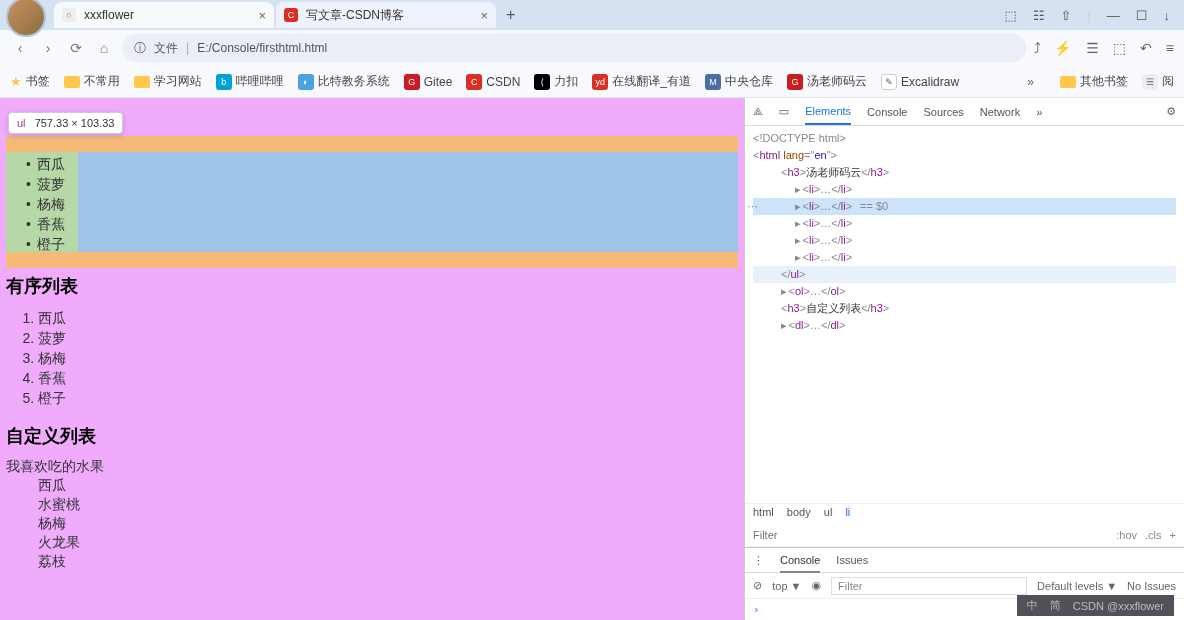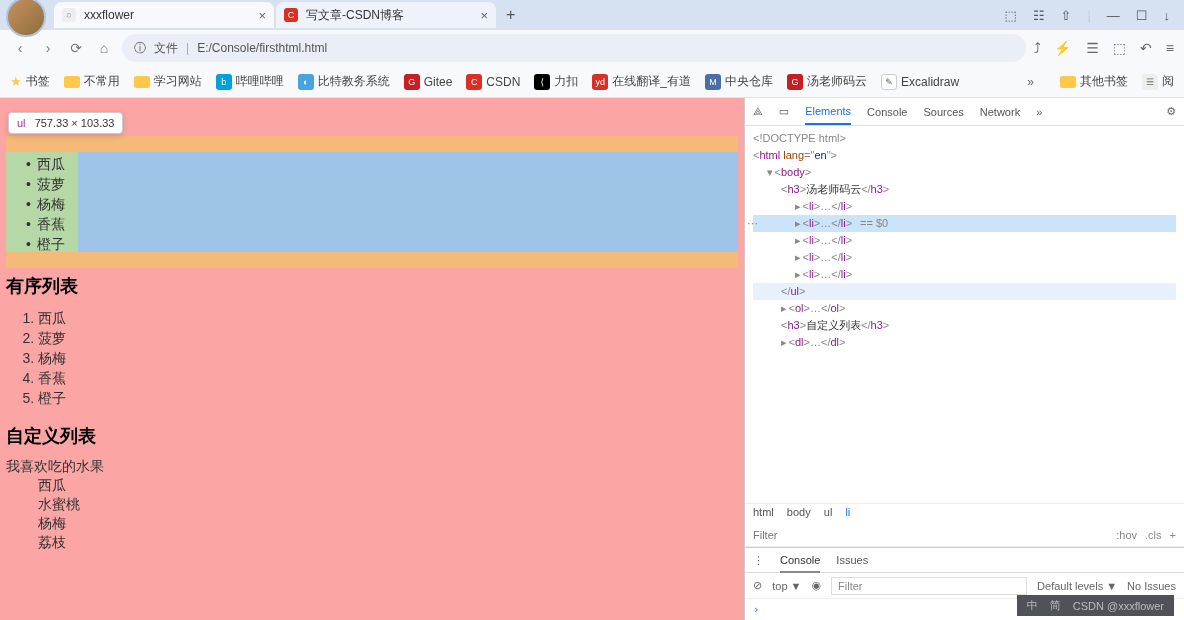--- a/index.html
+++ b/index.html
@@ -19,21 +19,21 @@
 .url-box{flex:1;height:28px;background:#e9eef7;border-radius:14px;display:flex;align-items:center;padding:0 12px;gap:8px;font-size:12px;color:#555}
 .url-sep{color:#aaa}
 .toolbar-right{display:flex;gap:14px;color:#666;font-size:14px}
 .bookmarks{height:32px;background:#f7f9fc;border-bottom:1px solid #e0e4ea;display:flex;align-items:center;padding:0 10px;gap:14px;font-size:12px;color:#444}
 .bm{display:flex;align-items:center;gap:4px;cursor:pointer;white-space:nowrap}
 .bm-icon{width:16px;height:16px;border-radius:3px;display:flex;align-items:center;justify-content:center;font-size:9px;color:#fff}
 .folder{background:#ffc84a;width:16px;height:12px;border-radius:2px}
 .star{color:#ffc84a;font-size:13px}
 .bm-more{margin-left:auto;color:#666}
 .main{display:flex;height:522px}
-.page{flex:1;background:#fca5a5;position:relative;overflow:hidden}
+.page{flex:1;background:#f0abfc;position:relative;overflow:hidden}
 .tooltip{position:absolute;top:14px;left:8px;background:#fff;border:1px solid #ccc;border-radius:4px;padding:4px 8px;font-size:11px;box-shadow:0 2px 6px rgba(0,0,0,0.15);z-index:5}
 .tooltip .tag{color:#9a3b9a;font-weight:500}
 .tooltip .dim{color:#333;margin-left:6px}
 .hl-orange{background:#f5b978;height:16px;position:absolute;left:6px;right:6px}
 .ul-block{position:absolute;top:38px;left:6px;right:6px;display:flex}
 .ul-green{width:72px;background:#b5d8a6;padding:2px 0 2px 20px}
 .ul-blue{flex:1;background:#9ec5e8}
 .ul-green div{font-size:14px;line-height:20px}
 .ul-green .bullet{color:#333;margin-right:6px}
 .content-below{position:absolute;top:160px;left:6px;right:6px}
@@ -212,39 +212,39 @@
         <li>菠萝</li>
         <li>杨梅</li>
         <li>香蕉</li>
         <li>橙子</li>
       </ol>
       <h3>自定义列表</h3>
       <div class="dl-term">我喜欢吃的水果</div>
       <div class="dl-def">西瓜</div>
       <div class="dl-def">水蜜桃</div>
       <div class="dl-def">杨梅</div>
+      <div class="dl-def">火龙果</div>
       <div class="dl-def">荔枝</div>
     </div>
   </div>
 
   <div class="devtools">
     <div class="dt-tabs">
       <span class="dt-icon">⟁</span>
       <span class="dt-icon">▭</span>
       <span class="sel">Elements</span>
       <span>Console</span>
       <span>Sources</span>
       <span>Network</span>
       <span>»</span>
       <span style="margin-left:auto" class="dt-icon">⚙</span>
     </div>
     <div class="dt-body" style="position:relative">
       <div class="dom-line"><span class="tag-punc">&lt;!DOCTYPE html&gt;</span></div>
       <div class="dom-line"><span class="tag-punc">&lt;</span><span class="tag-name">html</span> <span class="attr-name">lang</span><span class="tag-punc">="</span><span class="attr-val">en</span><span class="tag-punc">"&gt;</span></div>
-      <div class="dom-line indent1"><span class="collapse">▾</span><span class="tag-punc">&lt;</span><span class="tag-name">body</span><span class="tag-punc">&gt;</span></div>
       <div class="dom-line indent2"><span class="tag-punc">&lt;</span><span class="tag-name">h3</span><span class="tag-punc">&gt;</span><span>汤老师码云</span><span class="tag-punc">&lt;/</span><span class="tag-name">h3</span><span class="tag-punc">&gt;</span></div>
       <div class="dom-line indent3"><span class="collapse">▸</span><span class="tag-punc">&lt;</span><span class="tag-name">li</span><span class="tag-punc">&gt;…&lt;/</span><span class="tag-name">li</span><span class="tag-punc">&gt;</span></div>
       <div class="dom-line indent3 sel"><span class="dom-dots">⋯</span><span class="collapse">▸</span><span class="tag-punc">&lt;</span><span class="tag-name">li</span><span class="tag-punc">&gt;…&lt;/</span><span class="tag-name">li</span><span class="tag-punc">&gt;</span><span class="sel-mark">== $0</span></div>
       <div class="dom-line indent3"><span class="collapse">▸</span><span class="tag-punc">&lt;</span><span class="tag-name">li</span><span class="tag-punc">&gt;…&lt;/</span><span class="tag-name">li</span><span class="tag-punc">&gt;</span></div>
       <div class="dom-line indent3"><span class="collapse">▸</span><span class="tag-punc">&lt;</span><span class="tag-name">li</span><span class="tag-punc">&gt;…&lt;/</span><span class="tag-name">li</span><span class="tag-punc">&gt;</span></div>
       <div class="dom-line indent3"><span class="collapse">▸</span><span class="tag-punc">&lt;</span><span class="tag-name">li</span><span class="tag-punc">&gt;…&lt;/</span><span class="tag-name">li</span><span class="tag-punc">&gt;</span></div>
       <div class="dom-line indent2 dom-hl"><span class="tag-punc">&lt;/</span><span class="tag-name">ul</span><span class="tag-punc">&gt;</span></div>
       <div class="dom-line indent2"><span class="collapse">▸</span><span class="tag-punc">&lt;</span><span class="tag-name">ol</span><span class="tag-punc">&gt;…&lt;/</span><span class="tag-name">ol</span><span class="tag-punc">&gt;</span></div>
       <div class="dom-line indent2"><span class="tag-punc">&lt;</span><span class="tag-name">h3</span><span class="tag-punc">&gt;</span><span>自定义列表</span><span class="tag-punc">&lt;/</span><span class="tag-name">h3</span><span class="tag-punc">&gt;</span></div>
       <div class="dom-line indent2"><span class="collapse">▸</span><span class="tag-punc">&lt;</span><span class="tag-name">dl</span><span class="tag-punc">&gt;…&lt;/</span><span class="tag-name">dl</span><span class="tag-punc">&gt;</span></div>

